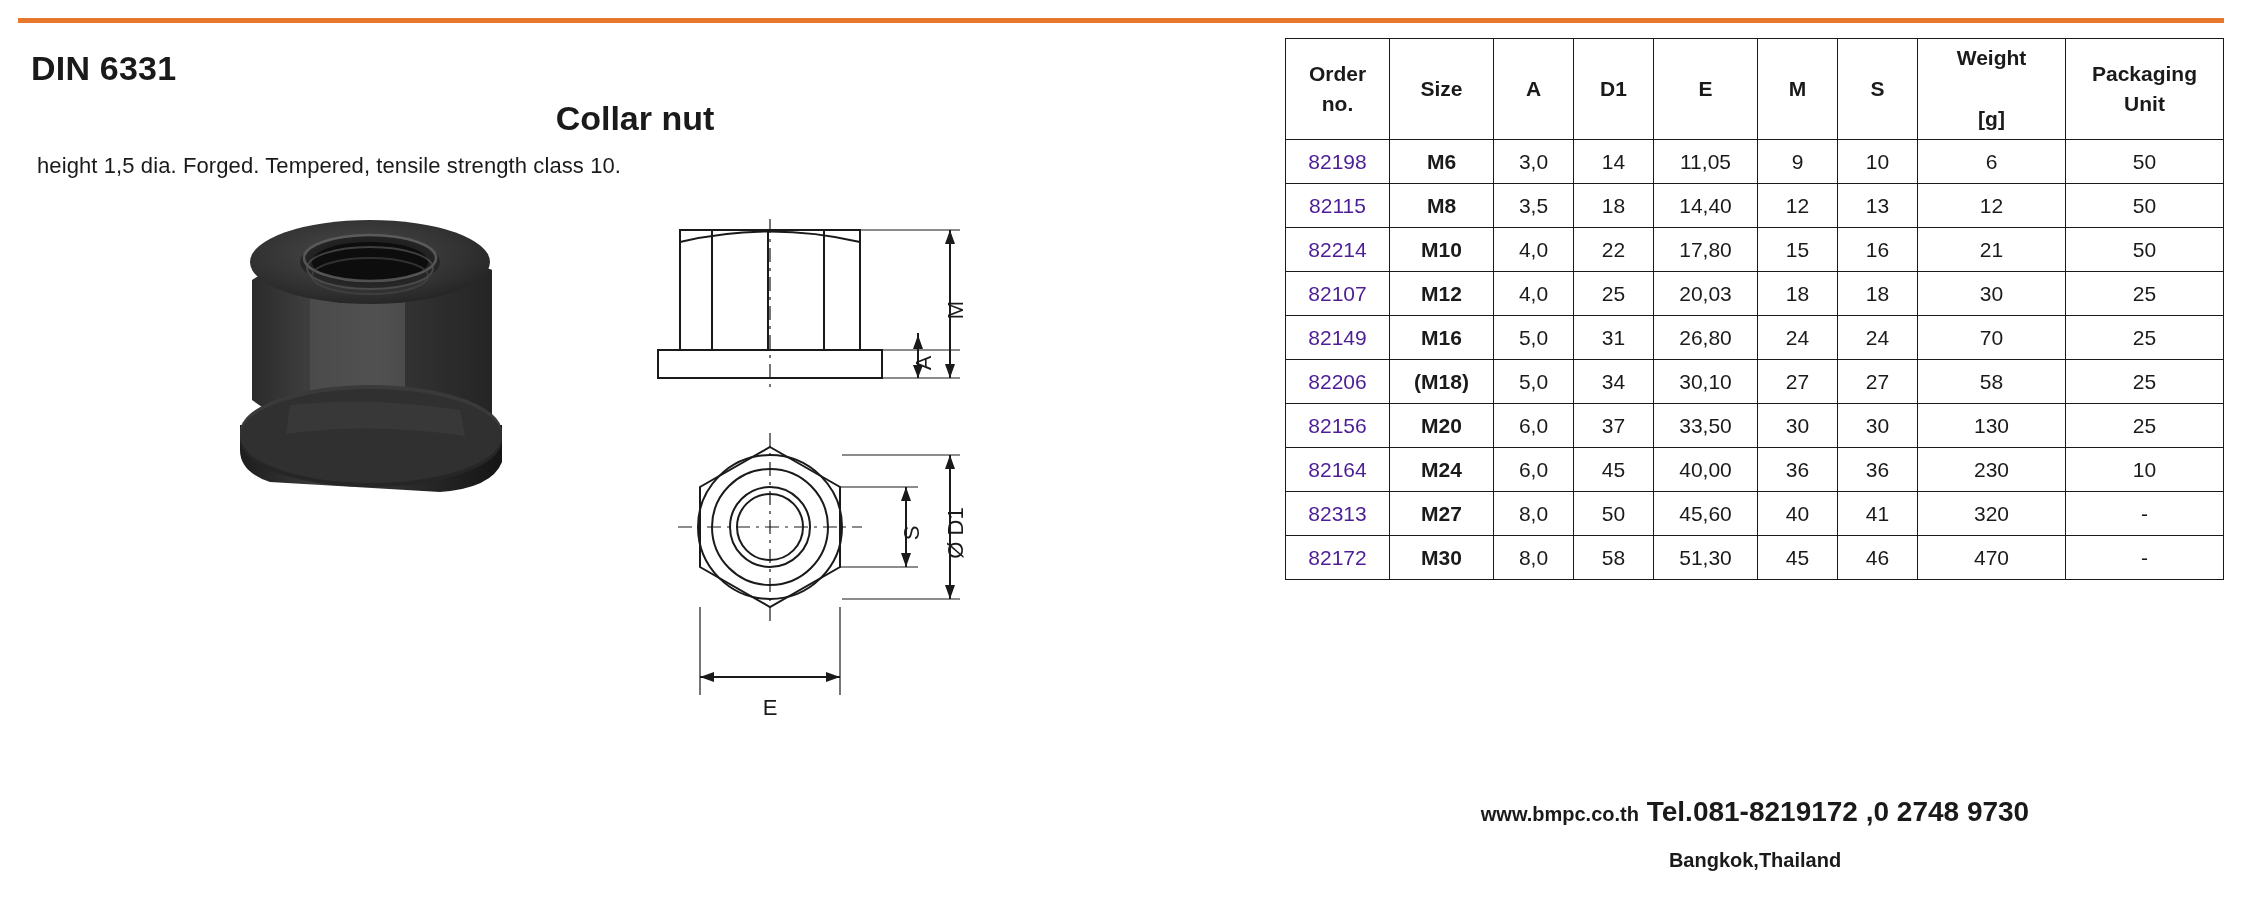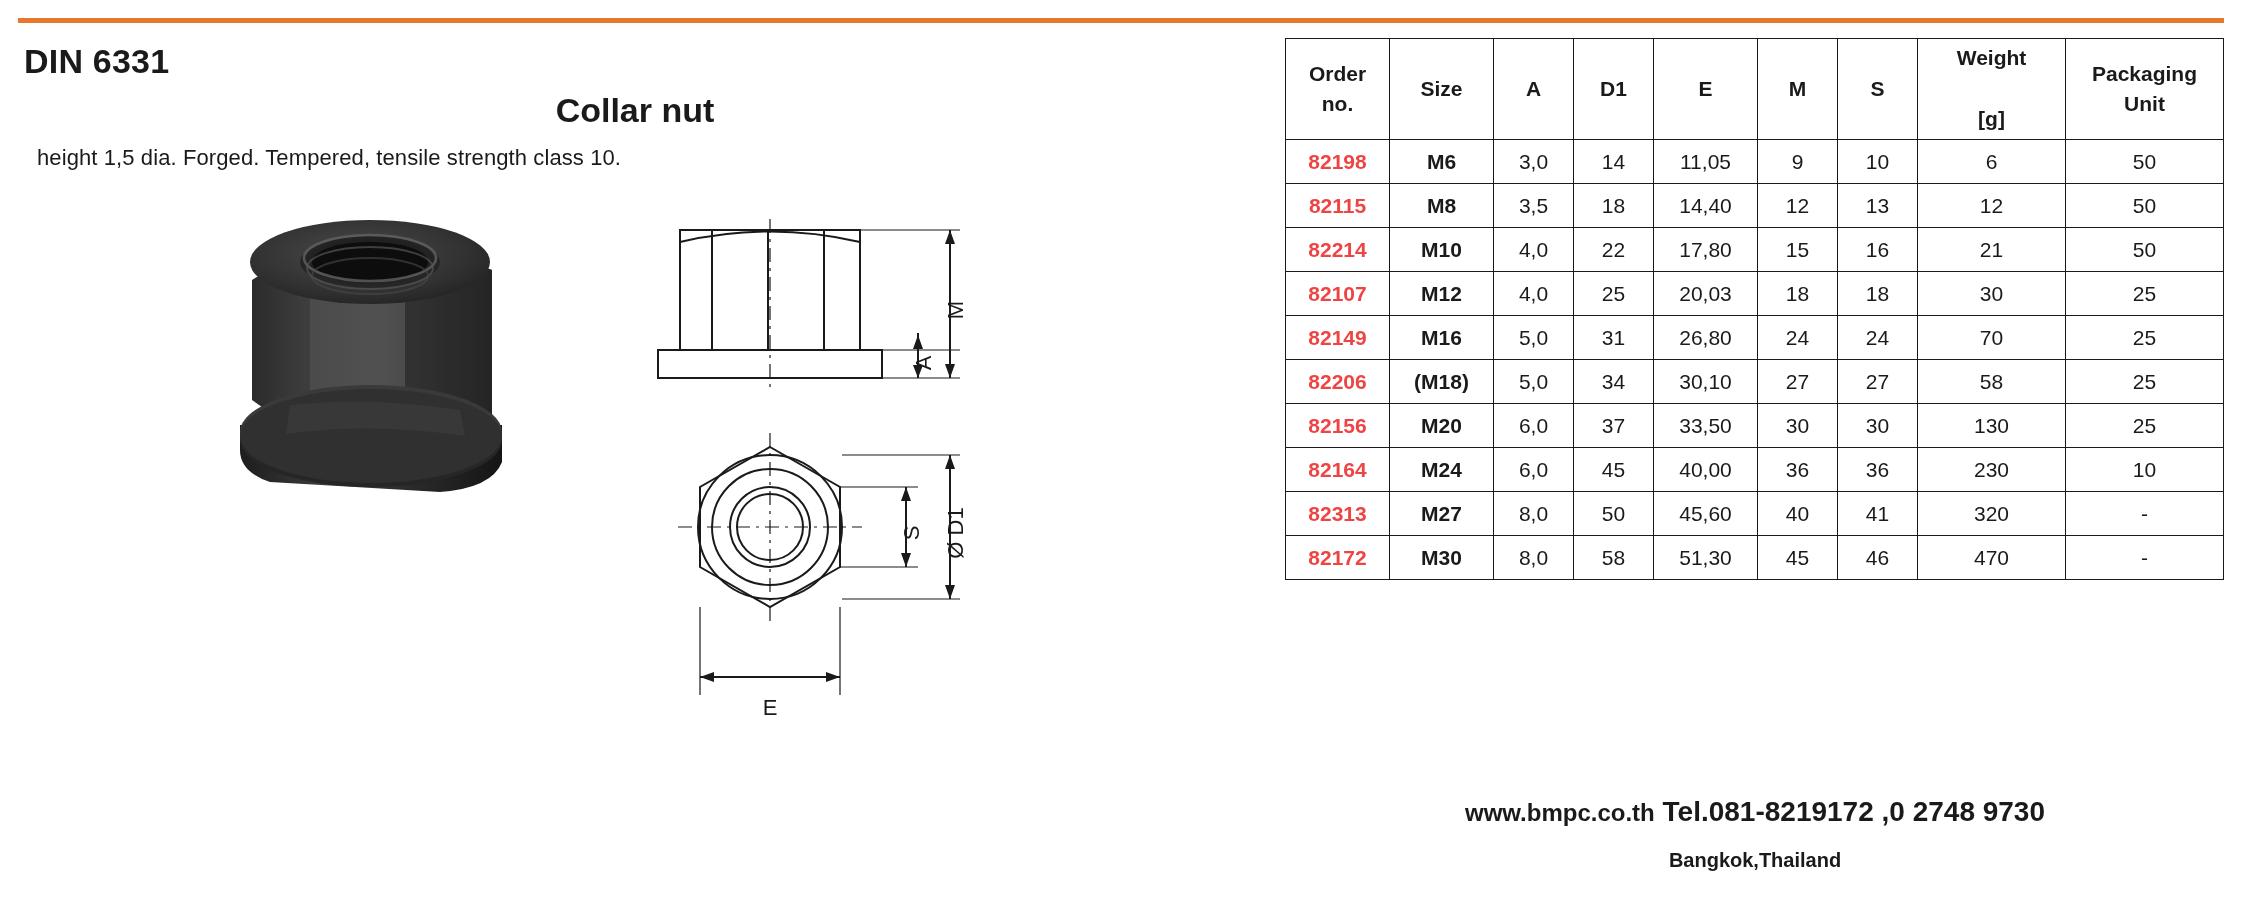--- a/index.html
+++ b/index.html
@@ -28,21 +28,21 @@
     position: absolute;
     left: 20px;
     top: 38px;
     width: 1230px;
     height: 840px;
   }
   .din-title {
     font-size: 34px;
     font-weight: bold;
     letter-spacing: 0.2px;
-    margin: 4px;
+    margin: 11px;
     line-height: 1.15;
   }
   .part-name {
     font-size: 34px;
     font-weight: bold;
     margin: 10px 0 0 0;
     line-height: 1.15;
     text-align: center;
   }
   .desc {
@@ -88,22 +88,22 @@
     padding: 0;
     height: 43px;
   }
   table.spec thead th {
     font-weight: bold;
     font-size: 21px;
     height: 100px;
     line-height: 1.45;
   }
   td.order {
-    color: #ef4444;
-    font-weight: bold;
+    color: #4c1d95;
+    font-weight: normal;
   }
   td.size {
     font-weight: bold;
   }
   .note {
     font-size: 22px;
     margin: 16px 0 0 4px;
   }
   .footer {
     position: absolute;
@@ -112,21 +112,21 @@
     width: 940px;
     text-align: center;
   }
   .footer-line1 {
     font-size: 28px;
     font-weight: bold;
     line-height: 1.2;
     white-space: nowrap;
   }
   .footer-line1 .www {
-    font-size: 24px;
+    font-size: 20px;
   }
   .footer-line2 {
     font-size: 20px;
     font-weight: bold;
     margin-top: 20px;
   }
   svg { display: block; }
 </style>
 </head>
 <body>

